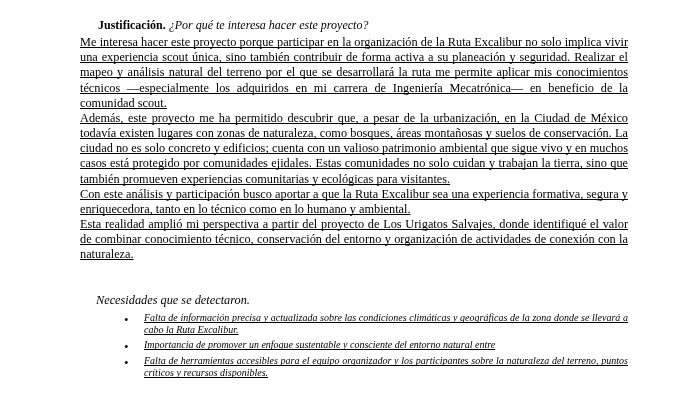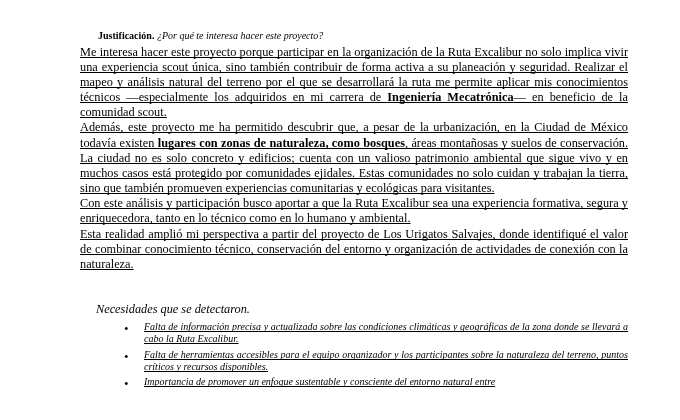--- a/index.html
+++ b/index.html
@@ -15,41 +15,41 @@
     overflow: hidden;
   }
   .page {
     position: relative;
     width: 680px;
     height: 420px;
     box-sizing: border-box;
     padding: 18px 52px 0 80px;
   }
   .heading-line {
-    font-size: 10px;
+    font-size: 12px;
     line-height: 1.25;
-    margin: 12px 0 2px 0;
+    margin: 0 0 2px 0;
     text-indent: 18px;
   }
   .heading-line .lead {
     font-weight: bold;
   }
   .heading-line .sub {
     font-style: italic;
   }
   p.body-par {
     font-size: 12.3px;
     line-height: 1.235;
     margin: 0;
     text-align: justify;
     text-decoration: underline;
     text-decoration-skip-ink: none;
   }
   p.body-par .b {
-    font-weight: bold;
+    font-weight: normal;
   }
   .needs-title {
     font-size: 12.3px;
     font-style: italic;
     margin: 30px 0 4px 0;
     padding-left: 16px;
   }
   ul.needs {
     margin: 0;
     padding: 0 0 0 44px;
@@ -93,17 +93,17 @@
     <p class="body-par"><span>Me interesa hacer este proyecto porque participar en la organización de la Ruta Excalibur no solo implica vivir una experiencia scout única, sino también contribuir de forma activa a su planeación y seguridad. Realizar el mapeo y análisis natural del terreno por el que se desarrollará la ruta me permite aplicar mis conocimientos técnicos —especialmente los adquiridos en mi carrera de </span><span class="b">Ingeniería Mecatrónica</span><span>— en beneficio de la comunidad scout.</span></p>
     <p class="body-par"><span>Además, este proyecto me ha permitido descubrir que, a pesar de la urbanización, en la Ciudad de México todavía existen </span><span class="b">lugares con zonas de naturaleza, como bosques</span><span>, áreas montañosas y suelos de conservación. La ciudad no es solo concreto y edificios; cuenta con un valioso patrimonio ambiental que sigue vivo y en muchos casos está protegido por comunidades ejidales. Estas comunidades no solo cuidan y trabajan la tierra, sino que también promueven experiencias comunitarias y ecológicas para visitantes.</span></p>
     <p class="body-par"><span>Con este análisis y participación busco aportar a que la Ruta Excalibur sea una experiencia formativa, segura y enriquecedora, tanto en lo técnico como en lo humano y ambiental.</span></p>
     <p class="body-par"><span>Esta realidad amplió mi perspectiva a partir del proyecto de Los Urigatos Salvajes, donde identifiqué el valor de combinar conocimiento técnico, conservación del entorno y organización de actividades de conexión con la naturaleza.</span></p>
   </div>
 
   <div class="needs-title">Necesidades que se detectaron.</div>
 
   <ul class="needs">
     <li><span class="txt">Falta de información precisa y actualizada sobre las condiciones climáticas y geográficas de la zona donde se llevará a cabo la Ruta Excalibur.</span></li>
+    <li><span class="txt">Importancia de promover un enfoque sustentable y consciente del entorno natural entre</span></li>
     <li><span class="txt">Falta de herramientas accesibles para el equipo organizador y los participantes sobre la naturaleza del terreno, puntos críticos y recursos disponibles.</span></li>
-    <li><span class="txt">Importancia de promover un enfoque sustentable y consciente del entorno natural entre</span></li>
   </ul>
 
 </div>
 
 </body></html>

